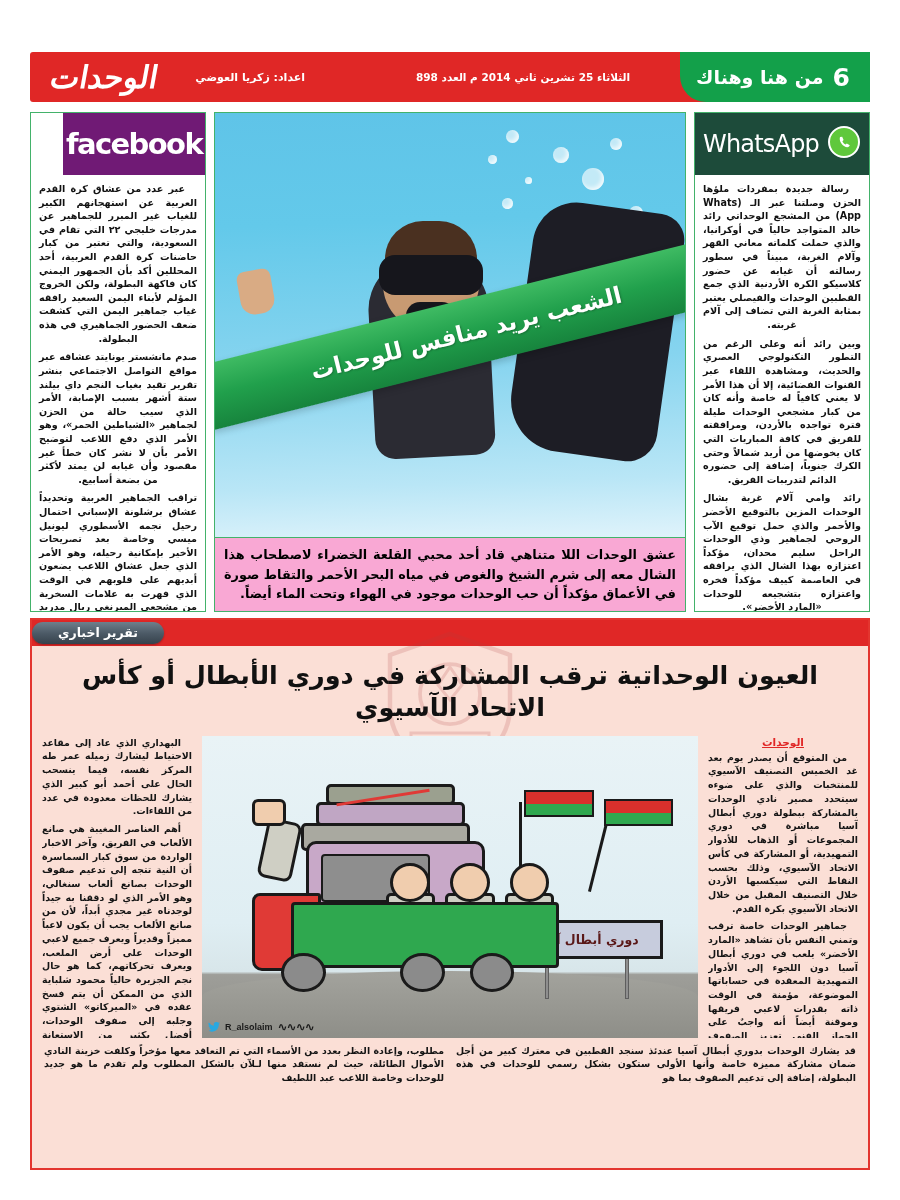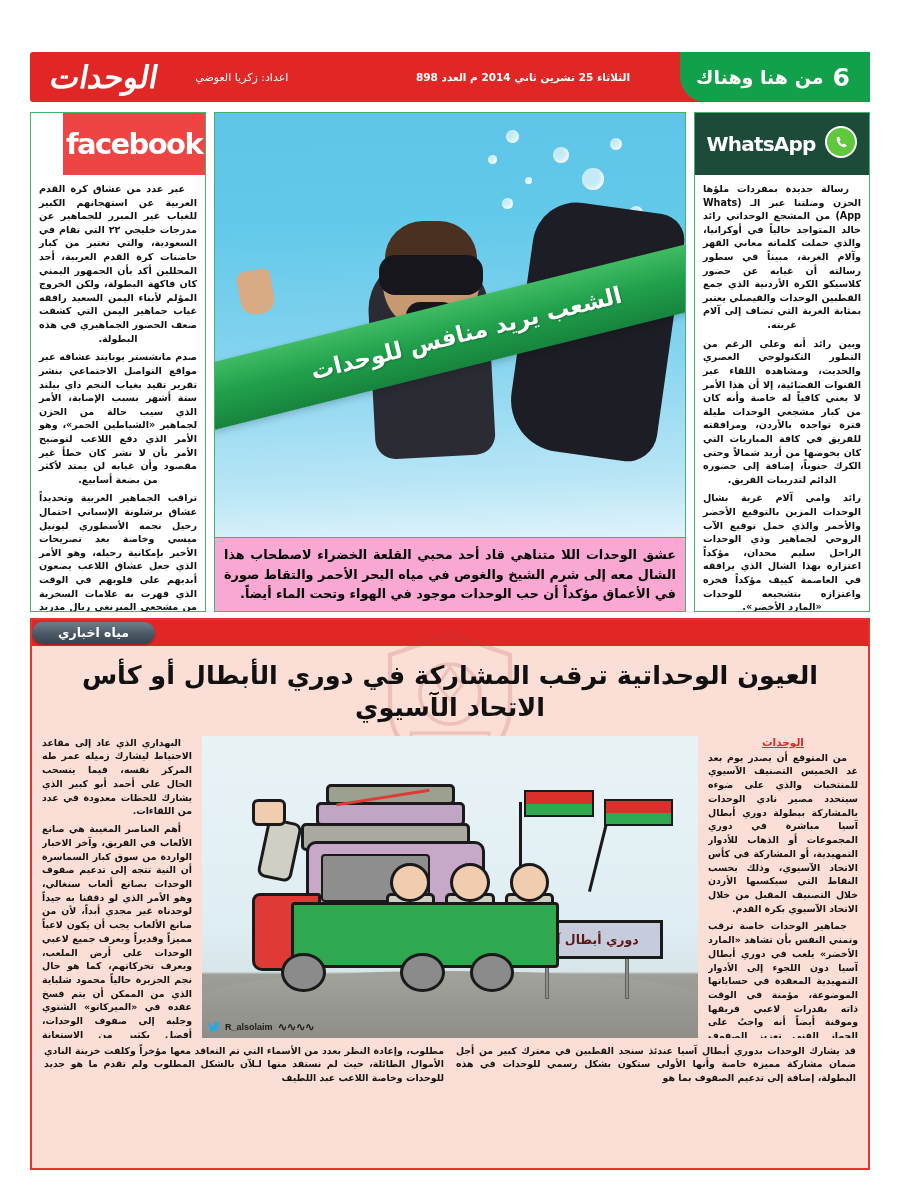--- a/index.html
+++ b/index.html
@@ -57,21 +57,21 @@
     color: #ffffff;
     font-size: 10.5px;
     font-weight: bold;
     margin-right: 40px;
     white-space: nowrap;
     letter-spacing: -0.2px;
   }
   .editor-credit {
     color: #ffffff;
     font-size: 11px;
-    font-weight: normal;
+    font-weight: bold;
     margin-right: auto;
     margin-left: 0;
     padding-left: 0;
     white-space: nowrap;
   }
   .brand-logo {
     margin-right: 14px;
     margin-left: 18px;
     color: #ffffff;
     font-size: 31px;
@@ -109,33 +109,33 @@
     border: 1px solid #43b26a;
   }
   .social-banner {
     height: 62px;
     display: flex;
     align-items: center;
     justify-content: center;
     gap: 8px;
     flex: 0 0 auto;
   }
-  .fb-banner { background: #ef4444; margin-left: 32px; }
+  .fb-banner { background: #701a75; margin-left: 32px; }
   .wa-banner { background: #1d4b3a; }
   .fb-wordmark {
     color: #ffffff;
     font-size: 29px;
     font-weight: bold;
     letter-spacing: -1.6px;
     font-family: "DejaVu Sans", sans-serif;
   }
   .wa-wordmark {
     color: #ffffff;
-    font-size: 20px;
-    font-weight: bold;
+    font-size: 24px;
+    font-weight: normal;
     letter-spacing: -0.8px;
   }
   .wa-glyph { display: block; }
 
   .social-body {
     flex: 1;
     padding: 7px 8px 6px 8px;
     background: #ffffff;
     direction: rtl;
     overflow: hidden;
@@ -621,21 +621,21 @@
         <p>عبر عدد من عشاق كرة القدم العربية عن استهجانهم الكبير للغياب غير المبرر للجماهير عن مدرجات خليجي ٢٢ التي تقام في السعودية، والتي تعتبر من كبار حاضنات كرة القدم العربية، أحد المحللين أكد بأن الجمهور اليمني كان فاكهة البطولة، ولكن الخروج المؤلم لأبناء اليمن السعيد رافقه غياب جماهير اليمن التي كشفت ضعف الحضور الجماهيري في هذه البطولة.</p>
         <p>صدم مانشستر يونايتد عشاقه عبر مواقع التواصل الاجتماعي بنشر تقرير تقيد بغياب النجم داي بيلند ستة أشهر بسبب الإصابة، الأمر الذي سيب حالة من الحزن لجماهير «الشياطين الحمر»، وهو الأمر الذي دفع اللاعب لتوضيح الأمر بأن لا نشر كان خطأ غير مقصود وأن غيابه لن يمتد لأكثر من بضعة أسابيع.</p>
         <p>تراقب الجماهير العربية وتحديداً عشاق برشلونة الإسباني احتمال رحيل نجمه الأسطوري ليونيل ميسي وخاصة بعد تصريحات الأخير بإمكانية رحيله، وهو الأمر الذي جعل عشاق اللاعب يضعون أبديهم على قلوبهم في الوقت الذي فهرت به علامات السخرية من مشجعي الميرنغي ريال مدريد على قضية اللاعب الذي وصف بالمغرور.</p>
       </div>
     </div>
   </div>
 
   <div class="report">
 
     <div class="report-topbar">
-      <span class="report-badge">مياه اخباري</span>
+      <span class="report-badge">تقرير اخباري</span>
     </div>
 
     <svg class="crest-watermark" viewBox="0 0 100 100">
       <path d="M50 4 L90 18 V52 C90 76 72 90 50 96 C28 90 10 76 10 52 V18 Z" fill="none" stroke="#b04040" stroke-width="3"></path>
       <circle cx="50" cy="44" r="20" fill="none" stroke="#b04040" stroke-width="2.5"></circle>
       <path d="M50 26 L58 38 L50 48 L42 38 Z" fill="none" stroke="#b04040" stroke-width="2"></path>
       <rect x="24" y="70" width="52" height="12" fill="none" stroke="#b04040" stroke-width="2"></rect>
     </svg>
 
     <div class="report-headline">العيون الوحداتية ترقب المشاركة في دوري الأبطال أو كأس الاتحاد الآسيوي</div>

